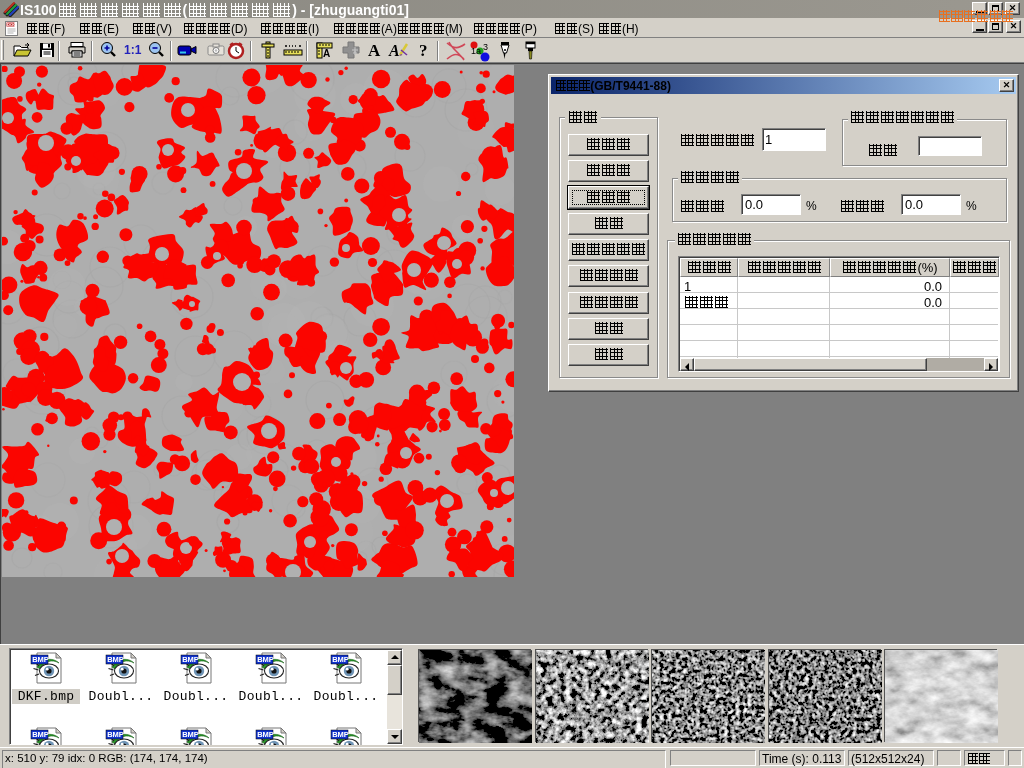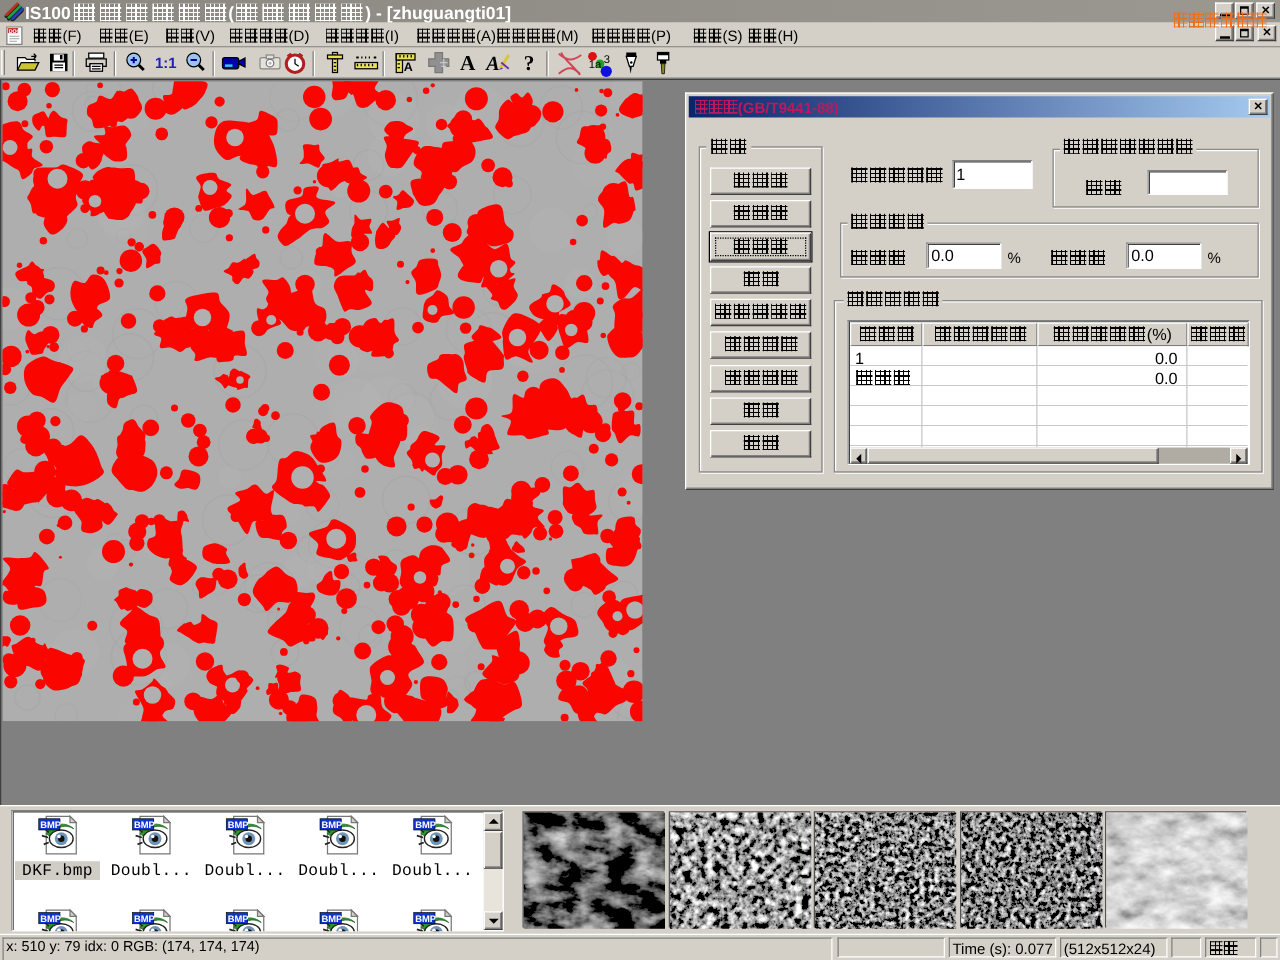--- a/index.html
+++ b/index.html
@@ -921,21 +921,21 @@
       <circle cx="484.8" cy="461.8" r="6.6" fill="#fb0500"></circle>
       <path d="M473.3,508.2C473.2,510.0 477.1,512.5 476.1,513.6C475.0,514.8 468.9,514.9 467.1,514.9C465.3,514.9 466.2,514.3 465.3,513.7C464.4,513.1 462.4,512.7 461.6,511.2C460.7,509.6 459.8,506.3 460.3,504.6C460.8,502.9 462.8,502.0 464.3,501.0C465.9,500.0 467.3,498.4 469.4,498.6C471.5,498.8 476.1,500.7 476.8,502.3C477.4,503.9 473.4,506.3 473.3,508.2Z" fill="#fb0500"></path>
       <circle cx="505.1" cy="488.4" r="9.0" fill="#fb0500"></circle>
       <circle cx="461.3" cy="494.2" r="7.0" fill="#fb0500"></circle>
       <circle cx="510.7" cy="504.3" r="8.8" fill="#fb0500"></circle>
       <path d="M500.9,488.9C502.1,491.0 500.1,494.1 498.4,495.9C496.7,497.6 493.2,497.9 490.7,499.6C488.2,501.3 485.3,505.2 483.3,506.2C481.2,507.1 481.1,506.0 478.5,505.5C475.9,505.0 469.9,504.1 467.8,503.1C465.6,502.1 465.7,501.9 465.8,499.4C465.8,496.9 468.5,490.9 468.3,487.8C468.0,484.8 463.4,483.5 464.1,481.2C464.7,479.0 470.2,476.6 472.1,474.3C474.1,472.1 473.8,469.3 475.5,467.8C477.2,466.4 480.0,463.9 482.3,465.8C484.6,467.8 487.8,476.6 489.3,479.5C490.9,482.4 489.5,481.5 491.4,483.1C493.3,484.6 499.8,486.8 500.9,488.9Z" fill="#fb0500"></path>
       <path d="M471.1,493.5C470.7,494.8 468.0,495.5 466.8,497.7C465.6,499.8 465.3,505.0 463.8,506.2C462.3,507.3 459.5,506.2 457.7,504.8C455.9,503.4 455.3,499.4 453.1,497.6C451.0,495.9 445.7,496.3 444.8,494.4C443.9,492.6 446.2,488.4 447.8,486.7C449.5,485.0 452.3,484.7 455.0,484.2C457.7,483.8 461.5,482.9 463.9,483.8C466.3,484.7 468.2,488.0 469.4,489.6C470.6,491.2 471.6,492.1 471.1,493.5Z" fill="#fb0500"></path>
     </svg></div>
 <div class="abs raised" style="left:548px;top:74px;width:471px;height:318px;box-shadow:inset -1px -1px 0 #808080,inset 1px 1px 0 #d4d0c8;"></div>
 <div class="abs" style="left:551px;top:77px;width:465px;height:17px;background:linear-gradient(90deg,#0a246a,#a6caf0);"></div>
-<div class="abs cjk" style="left:555px;top:79px;color:#be185d;font-weight:bold;font-size:12px;text-align:center;"><span class="zh"></span><span class="zh"></span><span class="zh"></span>(GB/T9441-88)</div>
+<div class="abs cjk" style="left:555px;top:79px;color:#000000;font-weight:bold;font-size:12px;text-align:center;"><span class="zh"></span><span class="zh"></span><span class="zh"></span>(GB/T9441-88)</div>
 <div class="capbtn" style="left:999px;top:79px;width:15px;height:13px;">✕</div>
 <div class="abs groove" style="left:559px;top:117px;width:99px;height:261px;"></div>
 <div class="abs cjk dlg" style="left:565px;top:111px;background:#d4d0c8;padding:0 3px;font-size:12px;"><span class="zh"></span><span class="zh"></span></div>
 <div class="abs raised cjk dlg" style="left:568px;top:134px;width:81px;height:22px;text-align:center;line-height:20px;font-size:12px;"><span class="zh"></span><span class="zh"></span><span class="zh"></span></div>
 <div class="abs raised cjk dlg" style="left:568px;top:160px;width:81px;height:22px;text-align:center;line-height:20px;font-size:12px;"><span class="zh"></span><span class="zh"></span><span class="zh"></span></div>
 <div class="abs" style="left:567px;top:185px;width:83px;height:25px;border:1px solid #000;background:#d4d0c8;">
     <div class="raised" style="width:81px;height:23px;border-color:#fff #404040 #404040 #fff;position:relative;">
       <div class="cjk dlg" style="position:absolute;left:3px;top:3px;right:3px;bottom:3px;border:1px dotted #000;text-align:center;line-height:15px;font-size:12px;"><span class="zh"></span><span class="zh"></span><span class="zh"></span></div>
     </div>
   </div>
@@ -1158,16 +1158,16 @@
         <filter id="t5" x="0" y="0" width="100%" height="100%">
           <feTurbulence type="fractalNoise" baseFrequency="0.05 0.08" numOctaves="4" seed="31"></feTurbulence>
           <feColorMatrix type="matrix" values="0.55 0.55 0.55 0 -0.16173692761928046 0.55 0.55 0.55 0 -0.16173692761928046 0.55 0.55 0.55 0 -0.16173692761928046 0 0 0 0 1"></feColorMatrix>
         </filter>
       </defs>
       <rect width="113" height="93" filter="url(#t5)"></rect>
     </svg></div>
 <div class="abs" style="left:0;top:747px;width:1024px;height:21px;background:#d4d0c8;border-top:1px solid #fff;"></div>
 <div class="abs" style="left:2px;top:750px;width:664px;height:28px;border:1px solid;border-color:#808080 #fff #fff #808080;font-size:11.5px;padding:1px 2px;background:#d4d0c8;white-space:nowrap;">x: 510 y: 79 idx: 0 RGB: (174, 174, 174)</div>
 <div class="abs" style="left:670px;top:750px;width:86px;height:16px;border:1px solid;border-color:#808080 #fff #fff #808080;font-size:12px;padding:1px 2px;background:#d4d0c8;white-space:nowrap;"></div>
-<div class="abs" style="left:759px;top:750px;width:86px;height:16px;border:1px solid;border-color:#808080 #fff #fff #808080;font-size:12px;padding:1px 2px;background:#d4d0c8;white-space:nowrap;">Time (s): 0.077</div>
+<div class="abs" style="left:759px;top:750px;width:86px;height:16px;border:1px solid;border-color:#808080 #fff #fff #808080;font-size:12px;padding:1px 2px;background:#d4d0c8;white-space:nowrap;">Time (s): 0.113</div>
 <div class="abs" style="left:848px;top:750px;width:86px;height:16px;border:1px solid;border-color:#808080 #fff #fff #808080;font-size:12px;padding:1px 2px;background:#d4d0c8;white-space:nowrap;">(512x512x24)</div>
 <div class="abs" style="left:937px;top:750px;width:24px;height:16px;border:1px solid;border-color:#808080 #fff #fff #808080;font-size:12px;padding:1px 2px;background:#d4d0c8;white-space:nowrap;"></div>
 <div class="abs cjk" style="left:964px;top:750px;width:41px;height:16px;border:1px solid;border-color:#808080 #fff #fff #808080;font-size:12px;padding:1px 2px;background:#d4d0c8;white-space:nowrap;"><span class="zh"></span><span class="zh"></span></div>
 <div class="abs" style="left:1008px;top:750px;width:14px;height:16px;border:1px solid;border-color:#808080 #fff #fff #808080;font-size:12px;padding:1px 2px;background:#d4d0c8;white-space:nowrap;"></div>
 </body></html>

